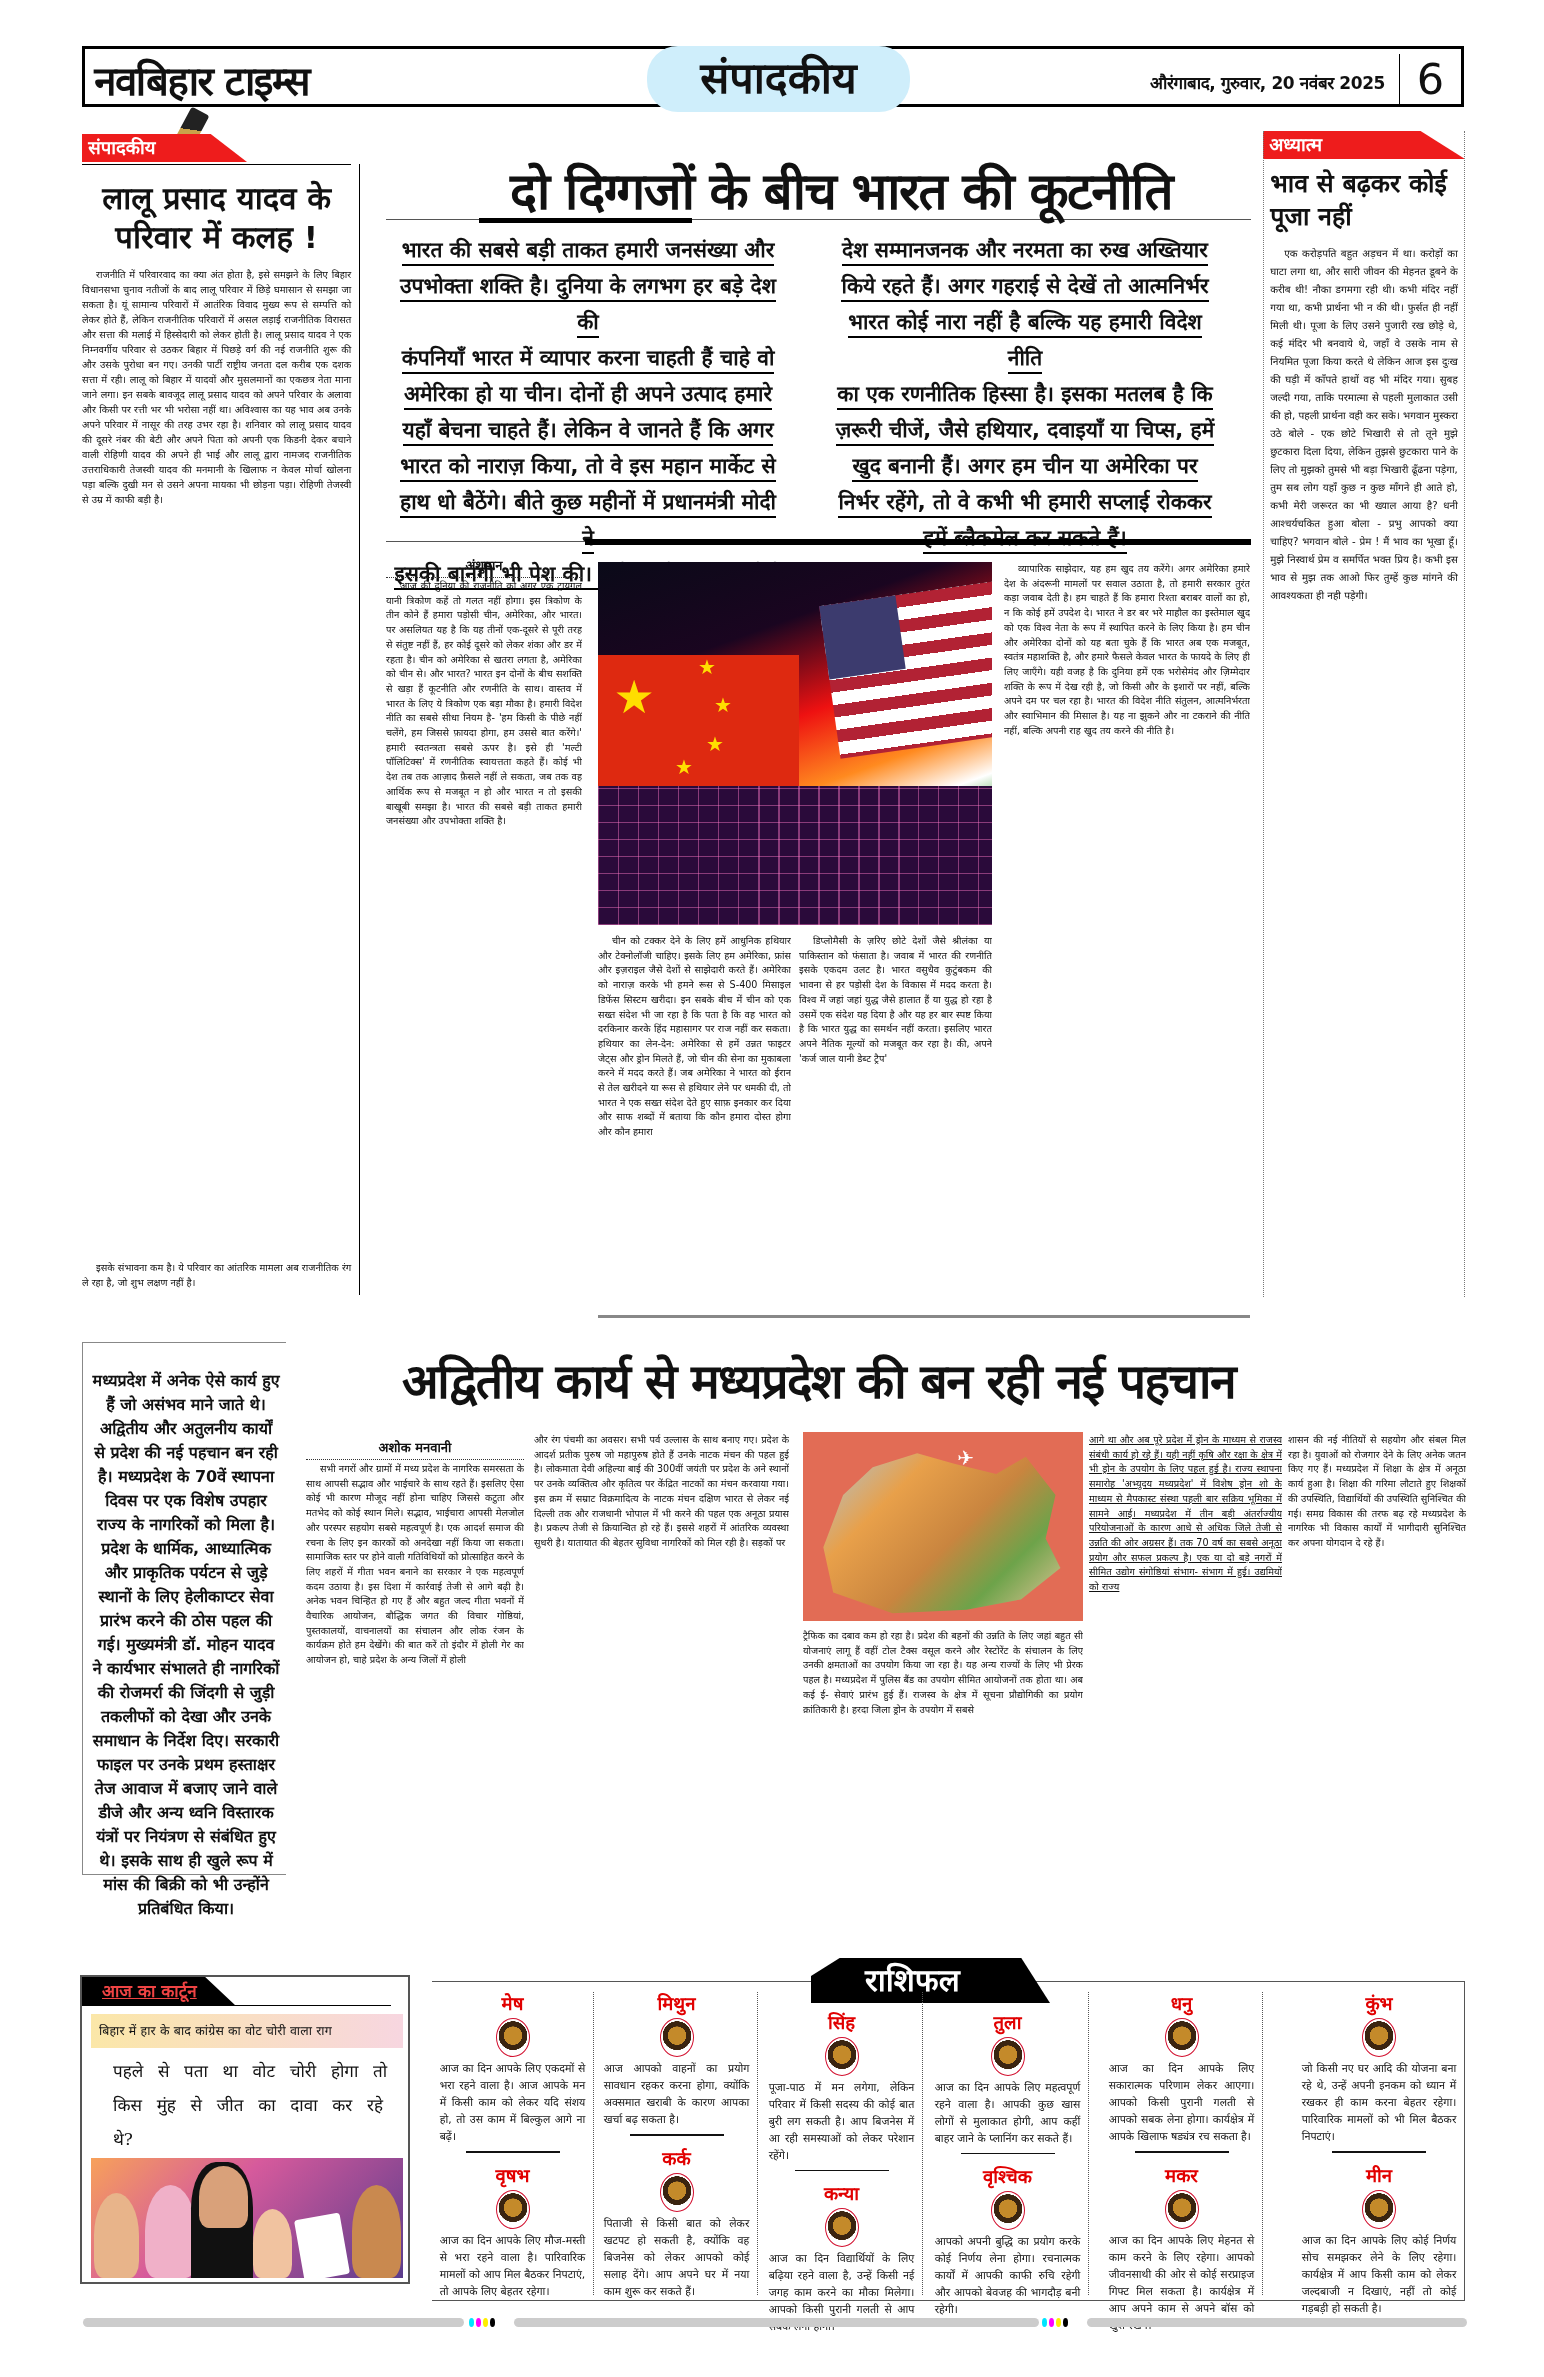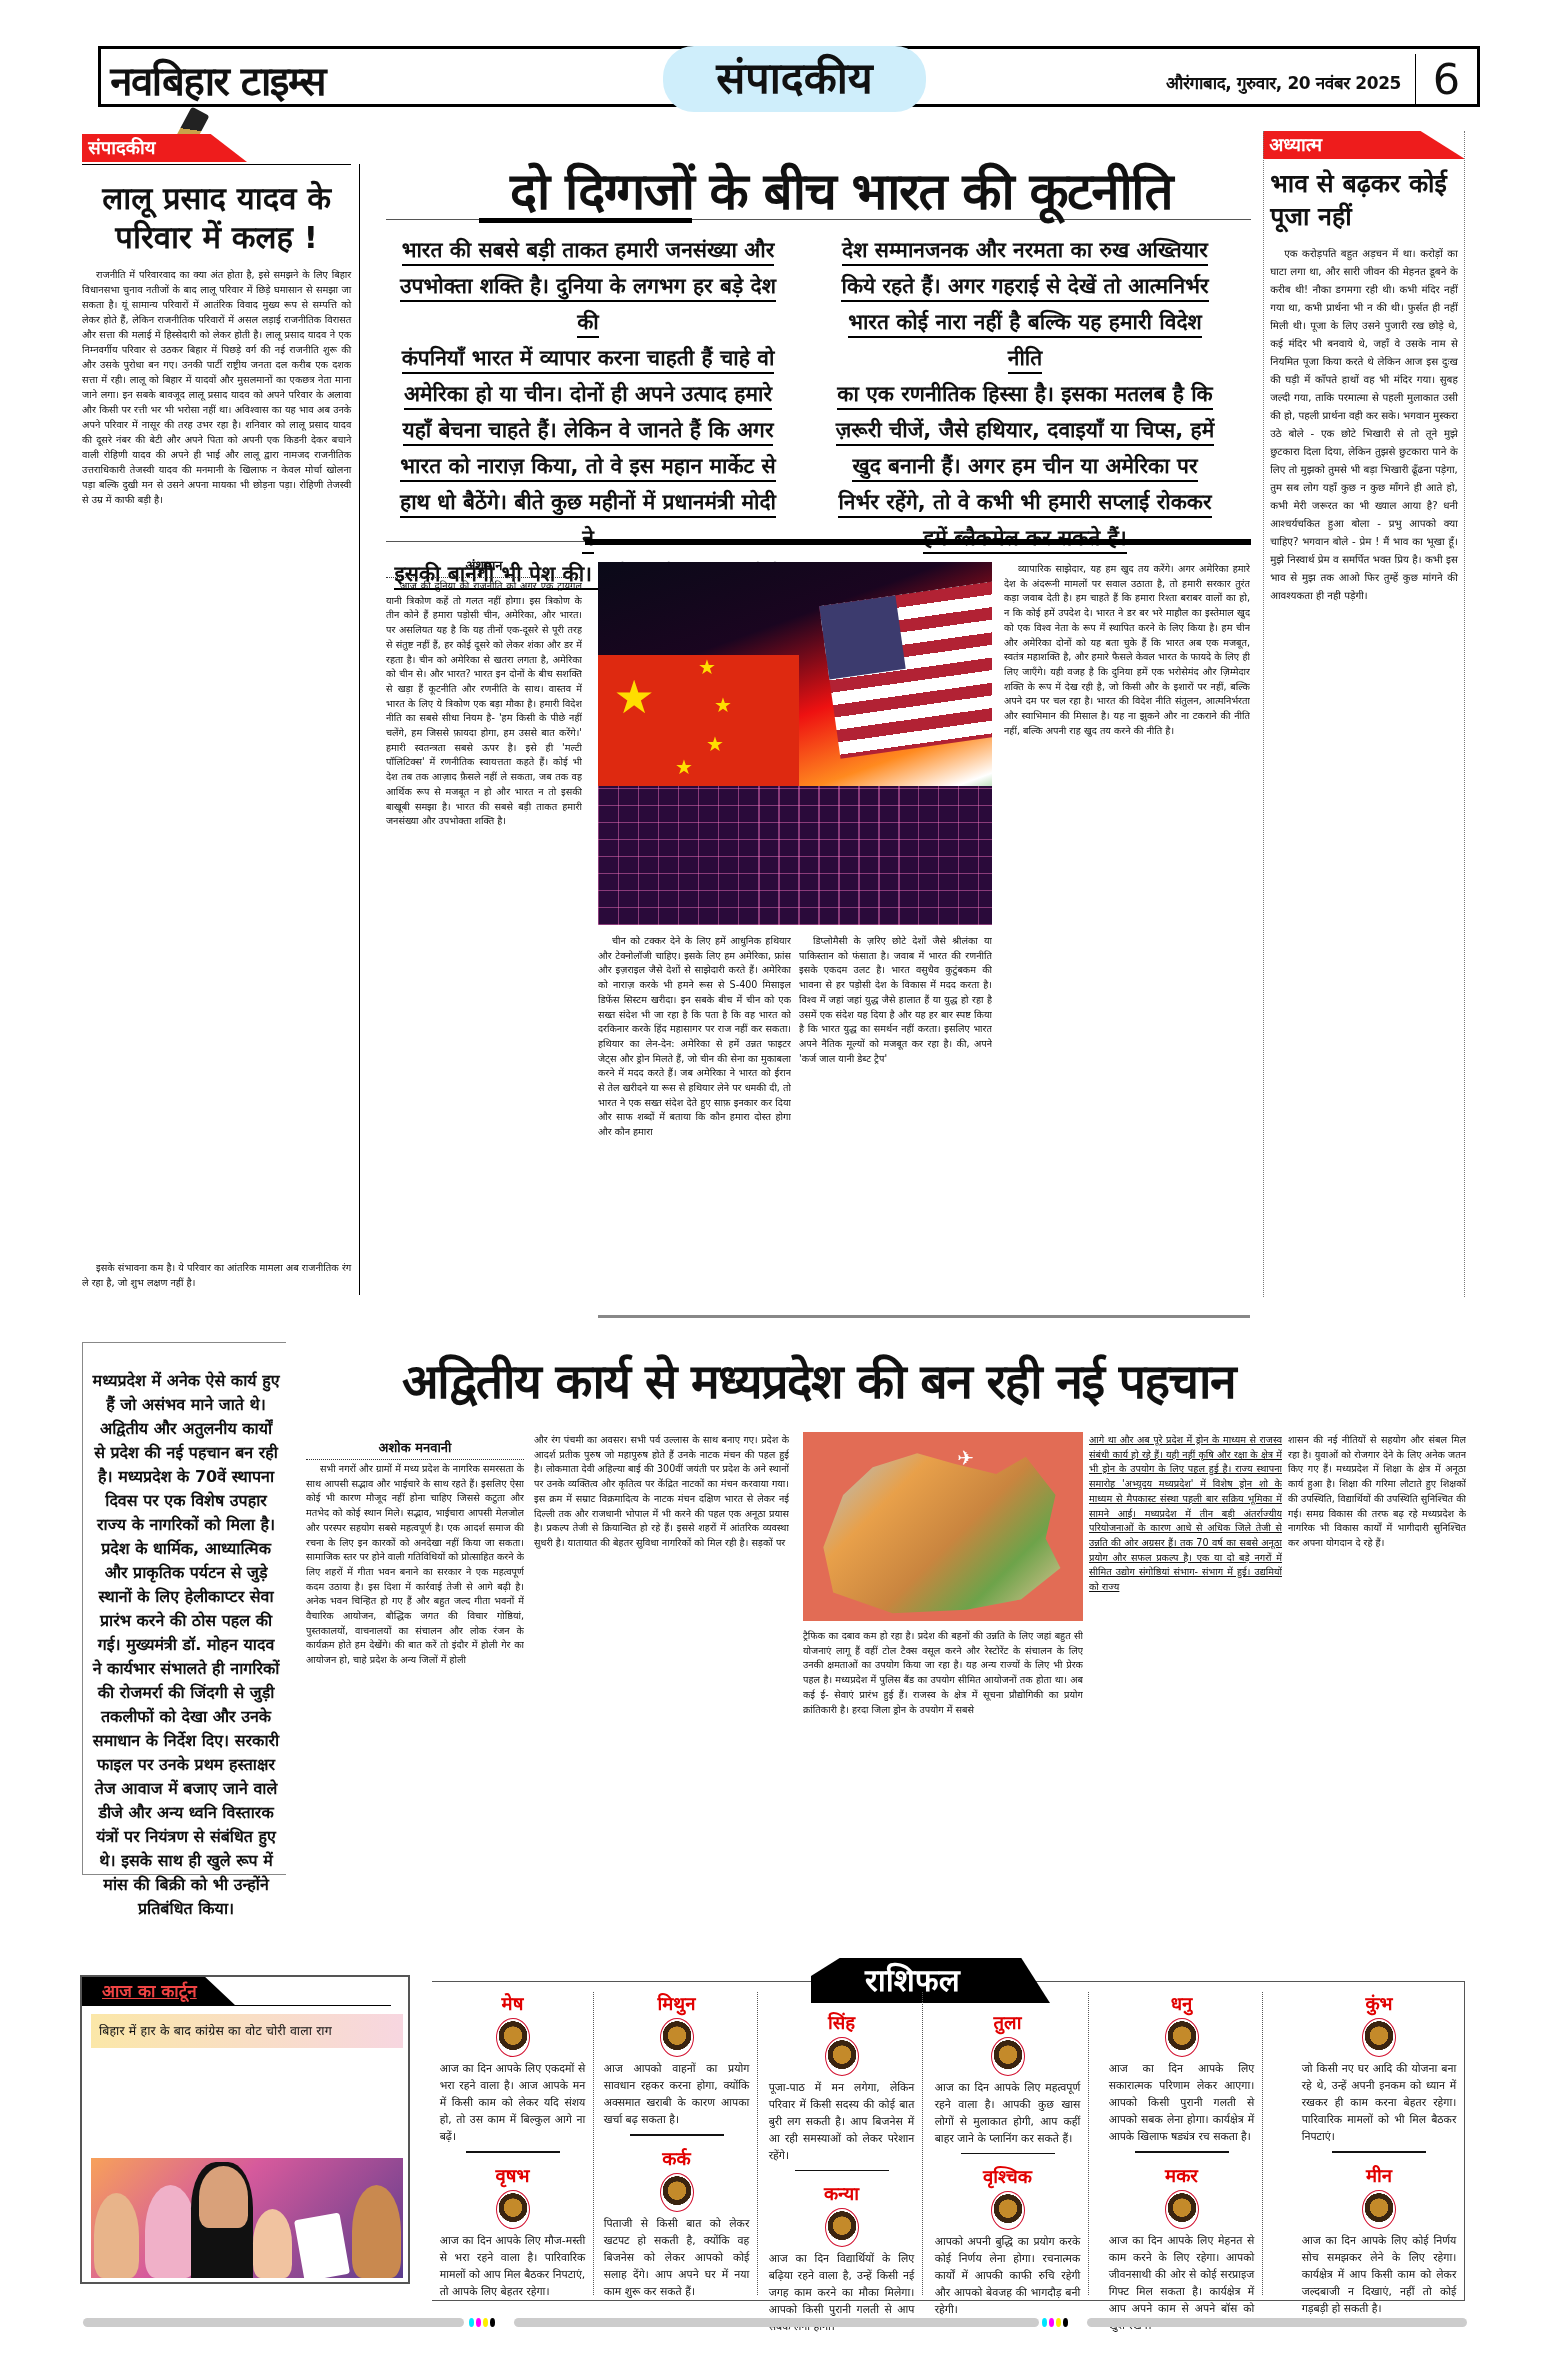--- a/index.html
+++ b/index.html
@@ -1,20 +1,20 @@
 <!DOCTYPE html>
 <html style="font-size:12.4px"><head>
 <meta charset="utf-8">
 <style>
   * { box-sizing: border-box; margin: 0; padding: 0; }
   html, body { width: 1544px; height: 2377px; background: #ffffff; }
   body { font-family: "DejaVu Sans", sans-serif; color: #111; position: relative; overflow: hidden; }
 
   
-  .masthead { position: absolute; left: 98px; top: 46px; width: 1382px; height: 61px; border: 3.1px solid #000; background: #fff; }
+  .masthead { position: absolute; left: 82px; top: 46px; width: 1382px; height: 61px; border: 3.1px solid #000; background: #fff; }
   .brand { position: absolute; left: 9.3px; top: 3.1px; font-size: 40px; font-weight: bold; letter-spacing: -1.5px; }
   .section-pill { position: absolute; left: 562px; top: -3.1px; width: 263px; height: 66px; background: #cfeefb; border-radius: 31px; text-align: center; font-size: 43px; font-weight: bold; line-height: 65px; }
   .dateline { position: absolute; right: 76px; top: 21.6px; font-size: 17px; font-weight: bold; letter-spacing: -0.4px; }
   .page-num { position: absolute; right: 0; top: 4.6px; width: 62px; height: 51px; border-left: 1.5px solid #000; text-align: center; font-size: 43px; line-height: 51px; font-family: "DejaVu Sans", sans-serif; }
   .pen { position: absolute; left: 178px; top: 108px; width: 20px; height: 54px; background: linear-gradient(160deg,#222 0 40%,#c9a24a 40% 75%,#aaa 75%); transform: rotate(28deg); border-radius: 3.1px 3.1px 7.7px 7.7px; }
 
   
   .red-tag { position: absolute; height: 28px; background: #ee1c1c; color: #fff; font-weight: bold; font-size: 18.5px; line-height: 28px; padding-left: 6.2px; clip-path: polygon(0 0, 78% 0, 100% 100%, 0 100%); }
 
   
@@ -190,20 +190,21 @@
     <p style="text-indent:0">आगे था और अब पूरे प्रदेश में ड्रोन के माध्यम से राजस्व संबंधी कार्य हो रहे हैं। यही नहीं कृषि और रक्षा के क्षेत्र में भी ड्रोन के उपयोग के लिए पहल हुई है। राज्य स्थापना समारोह 'अभ्युदय मध्यप्रदेश' में विशेष ड्रोन शो के माध्यम से मैपकास्ट संस्था पहली बार सक्रिय भूमिका में सामने आई। मध्यप्रदेश में तीन बड़ी अंतर्राज्यीय परियोजनाओं के कारण आधे से अधिक जिले तेजी से उन्नति की ओर अग्रसर हैं। तक 70 वर्ष का सबसे अनूठा प्रयोग और सफल प्रकल्प है। एक या दो बड़े नगरों में सीमित उद्योग संगोष्ठियां संभाग- संभाग में हुई। उद्यमियों को राज्य</p>
   </div>
 <div class="col" style="left:1288px;top:1433px;width:178px;height:449px;">
     <p style="text-indent:0">शासन की नई नीतियों से सहयोग और संबल मिल रहा है। युवाओं को रोजगार देने के लिए अनेक जतन किए गए हैं। मध्यप्रदेश में शिक्षा के क्षेत्र में अनूठा कार्य हुआ है। शिक्षा की गरिमा लौटाते हुए शिक्षकों की उपस्थिति, विद्यार्थियों की उपस्थिति सुनिश्चित की गई। समग्र विकास की तरफ बढ़ रहे मध्यप्रदेश के नागरिक भी विकास कार्यों में भागीदारी सुनिश्चित कर अपना योगदान दे रहे हैं।</p>
   </div>
 
 <div class="cartoon">
   <div class="cartoon-tag">आज का कार्टून</div>
   <div class="cartoon-rule"></div>
   <div class="cartoon-caption">बिहार में हार के बाद कांग्रेस का वोट चोरी वाला राग</div>
+  <div class="cartoon-speech">पहले से पता था वोट चोरी होगा तो किस मुंह से जीत का दावा कर रहे थे?</div>
   <div class="cartoon-art">
     <div class="face" style="left:3.1px;width:45px;height:85px;background:#e8b48a;"></div>
     <div class="face" style="left:54px;width:51px;height:93px;background:#f0b0c8;"></div>
     <div class="face" style="left:100px;width:62px;height:116px;background:#111;border-radius:40% 40% 0 0;"></div>
     <div class="face" style="left:108px;top:7.7px;width:49px;height:62px;background:#d9a17a;"></div>
     <div class="face" style="left:162px;width:39px;height:69px;background:#f1c3a0;"></div>
     <div class="face" style="left:208px;width:46px;height:62px;background:#fff;border-radius:3.1px;transform:rotate(-10deg);"></div>
     <div class="face" style="left:261px;width:49px;height:93px;background:#c9894f;"></div>
   </div>
 </div>

